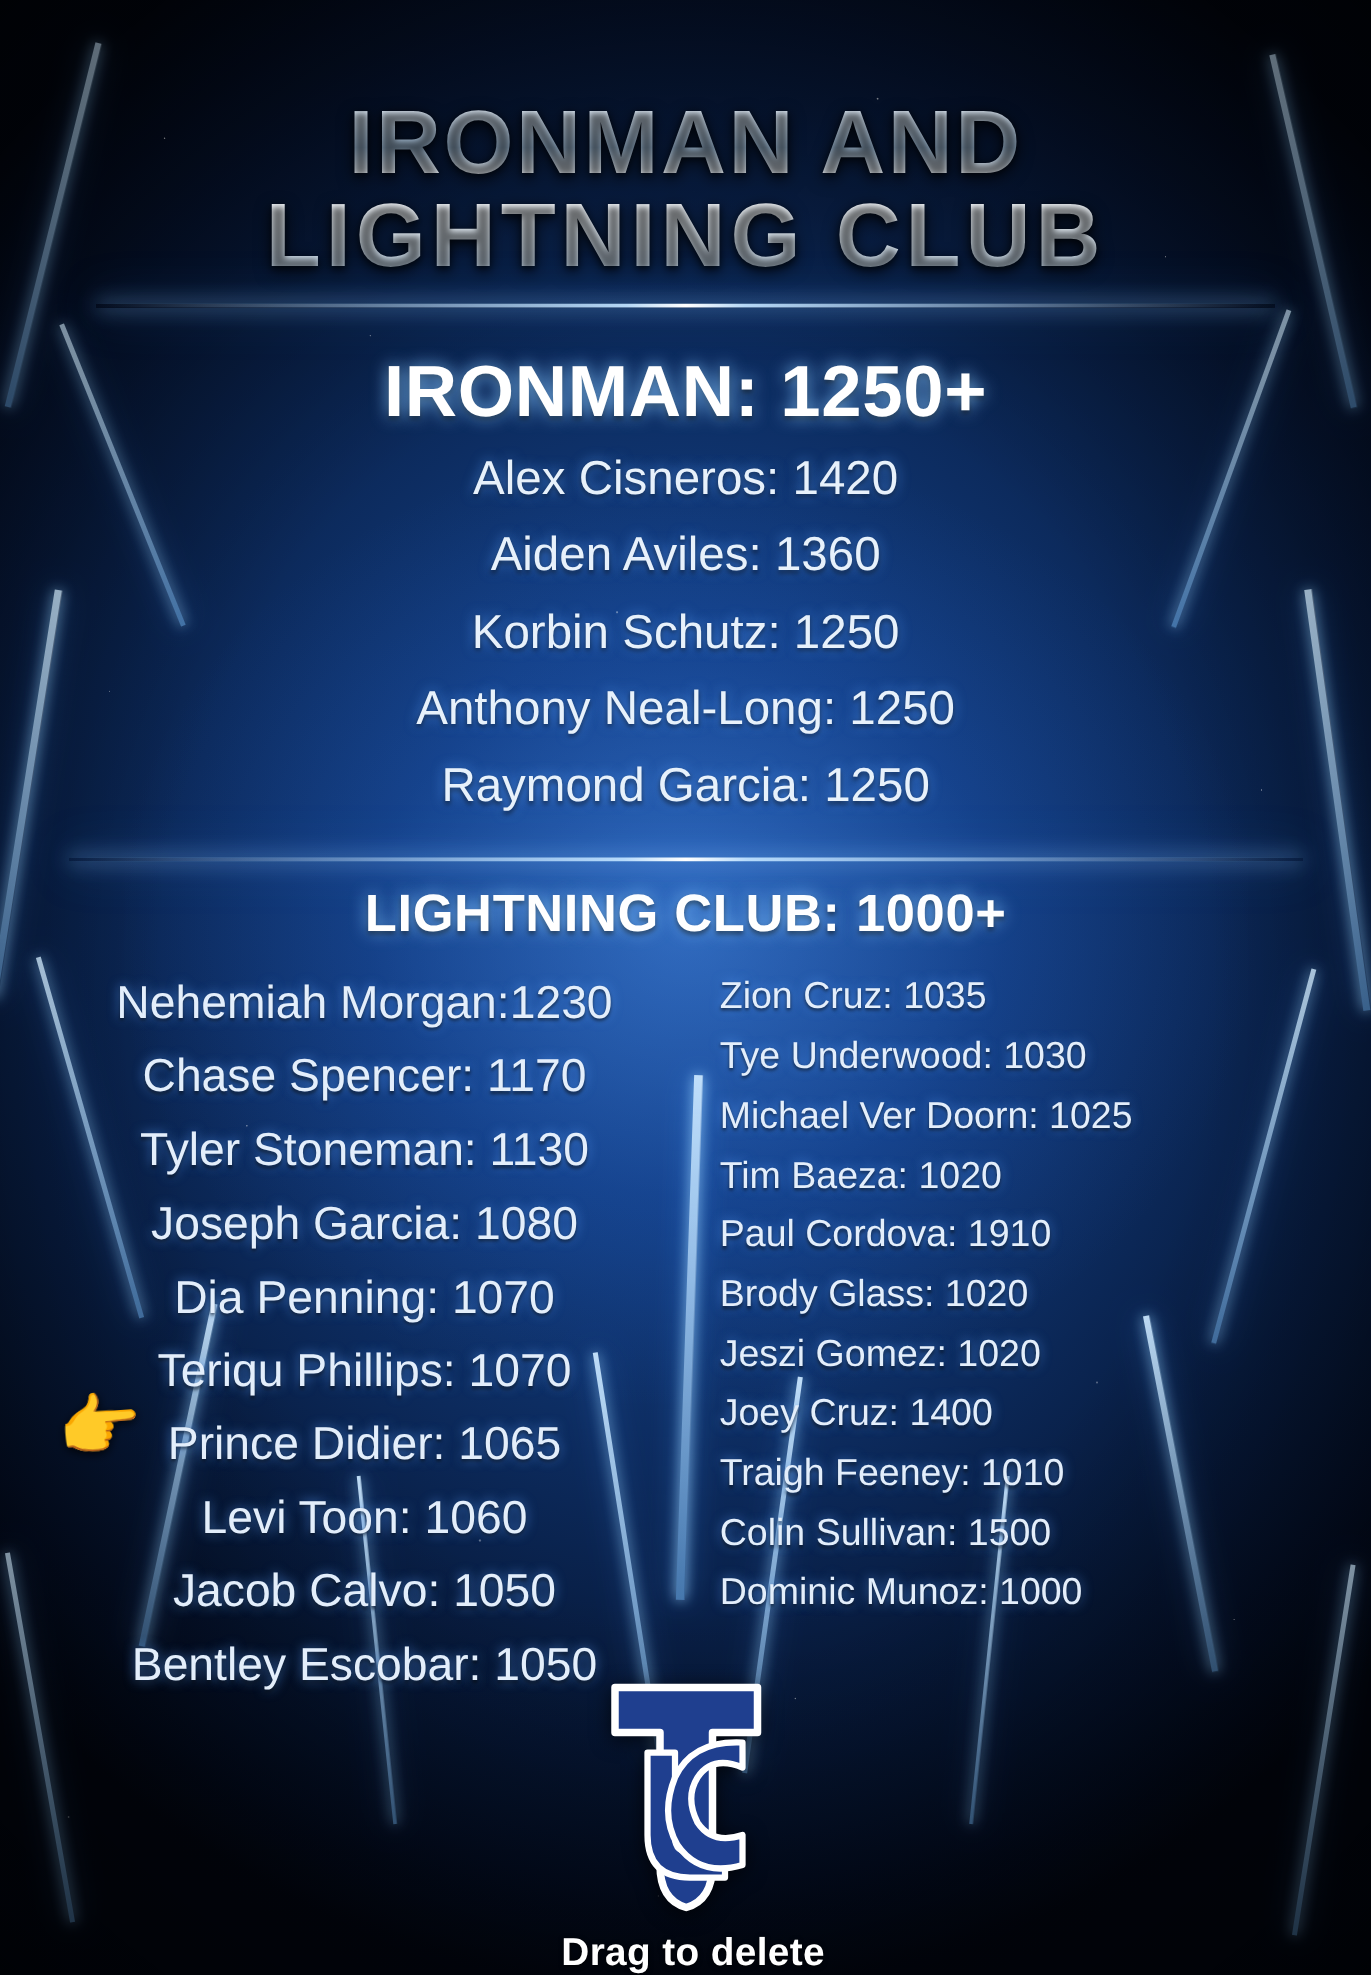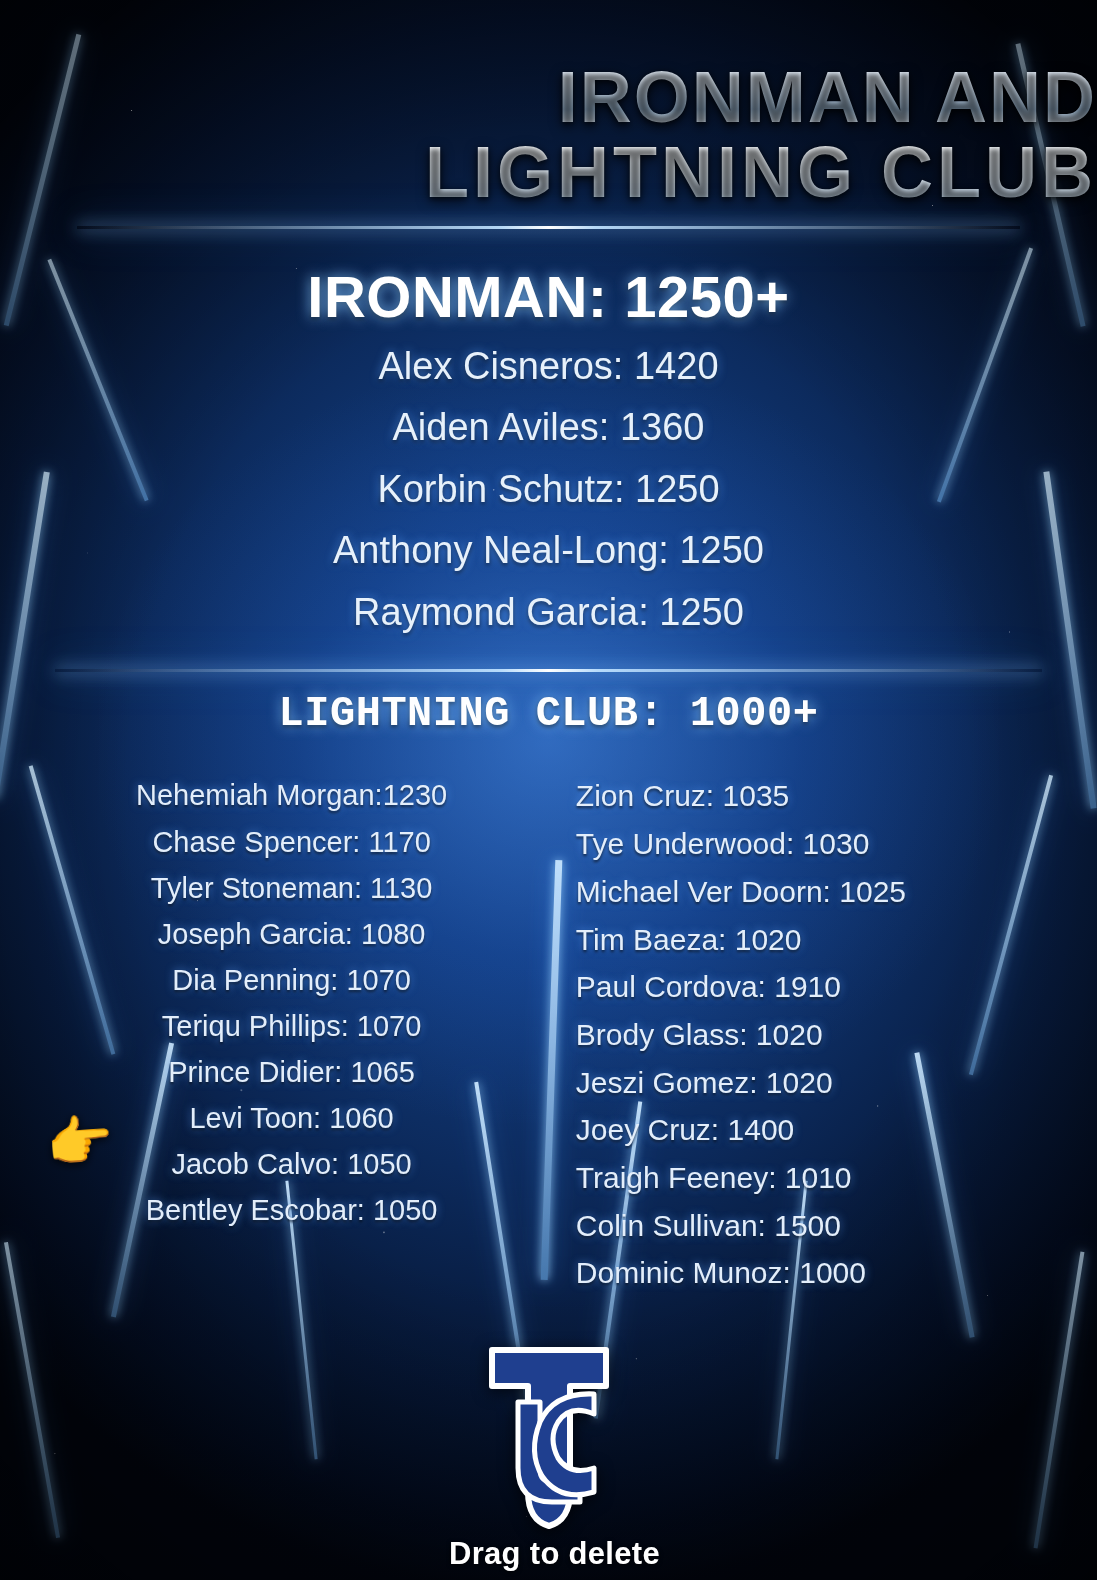--- a/index.html
+++ b/index.html
@@ -66,33 +66,32 @@
   }
 
   
   .content {
     position: absolute;
     inset: 0;
     text-align: center;
   }
   .title {
     margin: 0;
-    padding-top: 60px;
+    padding-top: 77px;
     font-size: 72px;
     font-weight: bold;
     letter-spacing: 2px;
     line-height: 1.04;
     color: #e9f2fb;
     background: linear-gradient(to bottom, #ffffff 0%, #dfeaf6 38%, #8fa9c2 52%, #ffffff 64%, #b9cddf 100%);
     -webkit-background-clip: text;
     background-clip: text;
     -webkit-text-fill-color: transparent;
     text-shadow: 0 2px 5px rgba(0,0,0,.55);
     filter: drop-shadow(0 3px 6px rgba(0,0,0,.7));
-    text-align: right;
   }
   .title .line2 { letter-spacing: 4px; margin-top: 40px; }
 
   .divider {
     position: relative;
     height: 3px;
     margin: 16px auto 0;
     width: 86%;
     background: linear-gradient(to right, rgba(120,180,255,0) 0%, rgba(190,225,255,.95) 45%, #ffffff 50%, rgba(190,225,255,.95) 55%, rgba(120,180,255,0) 100%);
     box-shadow: 0 0 16px rgba(140,200,255,.95), 0 0 36px rgba(70,150,255,.7);
@@ -100,21 +99,21 @@
   .divider.second { margin-top: 26px; width: 90%; }
 
   .section-head {
     margin: 34px 0 6px;
     font-size: 58px;
     font-weight: bold;
     color: #ffffff;
     letter-spacing: 0.5px;
     text-shadow: 0 0 14px rgba(130,195,255,.9), 0 2px 4px rgba(0,0,0,.7);
   }
-  .section-head.lightning { margin: 18px 0 20px; font-size: 42px; font-family: Liberation Mono, monospace; }
+  .section-head.lightning { margin: 18px 0 4px; font-size: 42px; }
 
   .ironman-list {
     margin: 0;
     padding: 0;
     list-style: none;
   }
   .ironman-list li {
     font-size: 38px;
     line-height: 1.62;
     color: #e7f1fb;
@@ -128,21 +127,21 @@
     padding: 14px 34px 0 48px;
     box-sizing: border-box;
   }
   .col {
     list-style: none;
     margin: 0;
     padding: 0;
     width: 48%;
   }
   .col li {
-    font-size: 29px;
+    font-size: 37px;
     line-height: 1.59;
     color: #e3eefb;
     white-space: nowrap;
     text-shadow: 0 0 9px rgba(90,160,255,.7), 0 2px 3px rgba(0,0,0,.8);
   }
   .col.left { text-align: center; }
   .col.right { text-align: left; }
   .col.right li { font-size: 30px; }
 
   
@@ -169,21 +168,21 @@
   .logo svg { display: block; filter: drop-shadow(0 3px 8px rgba(0,0,0,.7)); }
 
   
   .drag-bar {
     position: absolute;
     left: 12px;
     right: 0;
     bottom: 0;
     height: 52px;
     display: flex;
-    align-items: center;
+    align-items: flex-end;
     justify-content: center;
   }
   .drag-bar span {
     font-size: 31px;
     font-weight: bold;
     color: #ffffff;
     letter-spacing: .3px;
     text-shadow: 0 1px 4px rgba(0,0,0,.9);
   }
 </style>

